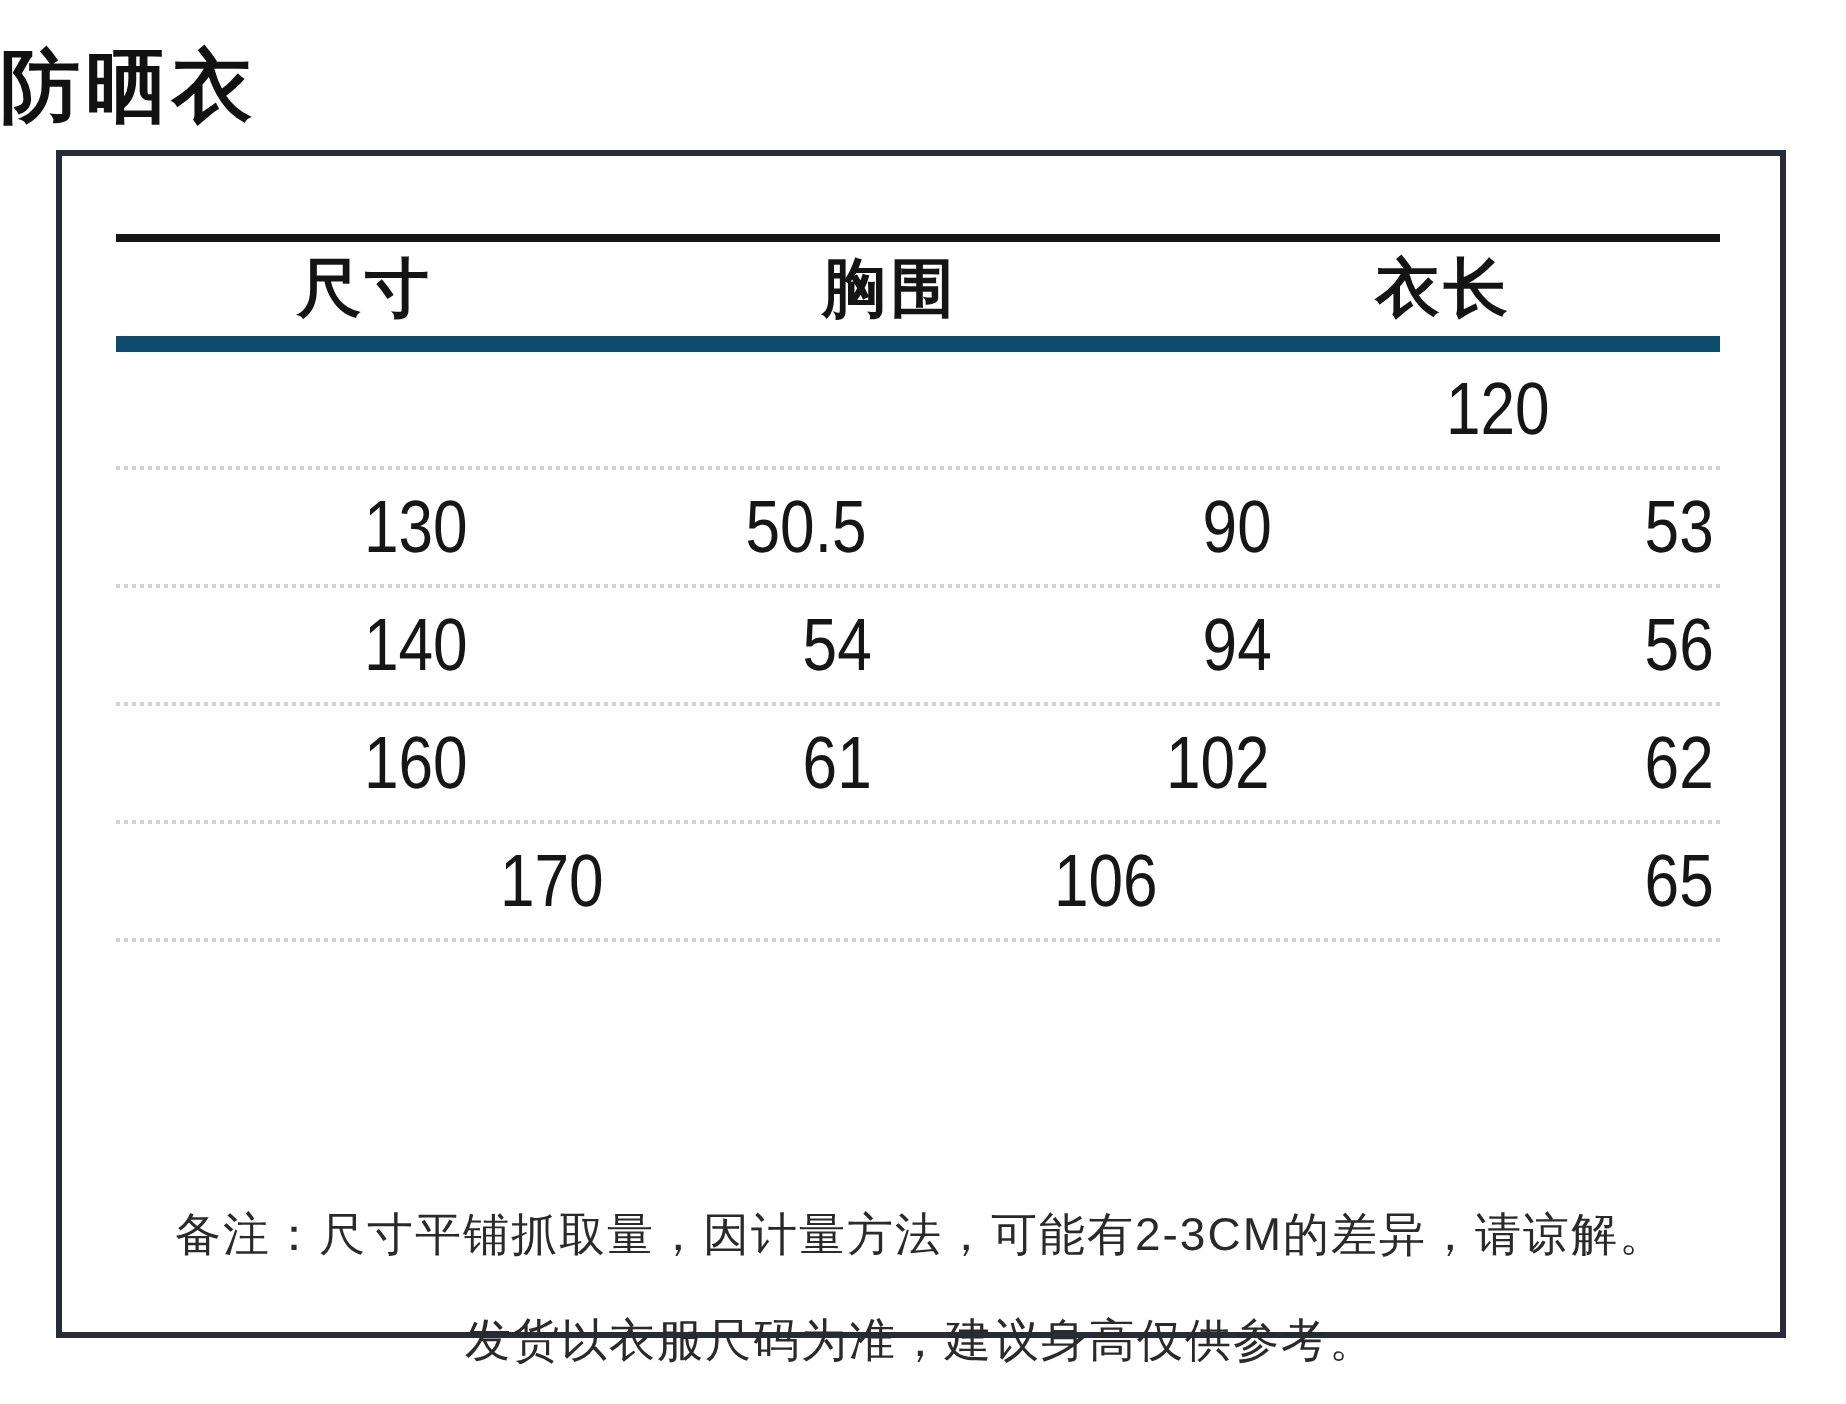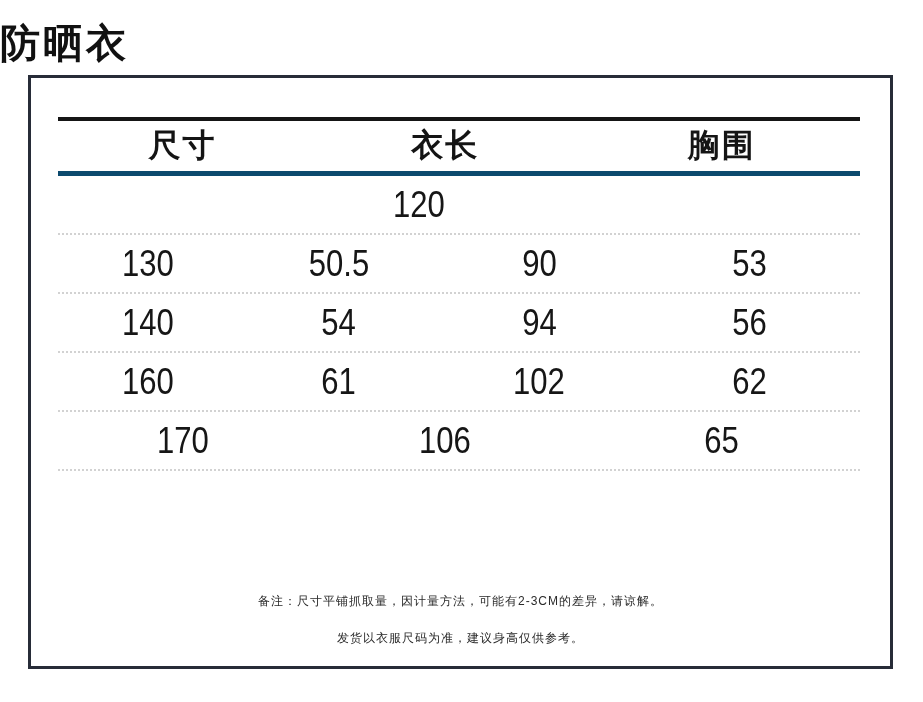--- a/index.html
+++ b/index.html
@@ -31,75 +31,75 @@
   }
   .table {
     position: absolute;
     left: 27px; right: 30px; top: 39px;
   }
   .thead {
     display: flex;
     align-items: center;
     height: 59px;
     border-top: 4px solid #151515;
-    border-bottom: 5px solid #0c4a6e;
+    border-bottom: 8px solid #0c4a6e;
   }
   .th {
     flex: 1;
     text-align: center;
     font-size: 32px;
     font-weight: 600;
     letter-spacing: 2px;
     color: #141414;
   }
   .tr {
     display: flex;
     align-items: center;
     height: 59px;
     border-bottom: 2px dotted #d2d2d2;
   }
   .td {
     flex: 1;
-    text-align: center;
+    text-align: right;
     font-size: 37px;
     font-weight: 400;
     color: #161616;
   }
   .td .num {
     display: inline-block;
     transform: scaleX(0.84);
   }
   .th:nth-child(1), .td:nth-child(1) { flex: 0.9; }
   .th:nth-child(4), .td:nth-child(4) { flex: 1.1; }
   .notes {
     position: absolute;
     left: 0; width: 100%;
     top: 505px;
     text-align: center;
   }
   .note {
-    margin: 0;
-    font-size: 12px;
+    margin: 16px;
+    font-size: 23px;
     line-height: 37px;
     letter-spacing: 1px;
     color: #2a2a2a;
   }
 </style>
 </head>
 <body>
 
 <h1 class="title">防晒衣</h1>
 
 <div class="frame">
   <div class="table">
 
     <div class="thead">
       <div class="th">尺寸</div>
+      <div class="th">胸围</div>
       <div class="th">衣长</div>
-      <div class="th">胸围</div>
     </div>
 
     <div class="tr">
       <div class="td"><span class="num">120</span></div>
     </div>
 
     <div class="tr">
       <div class="td"><span class="num">130</span></div>
       <div class="td"><span class="num">50.5</span></div>
       <div class="td"><span class="num">90</span></div>

